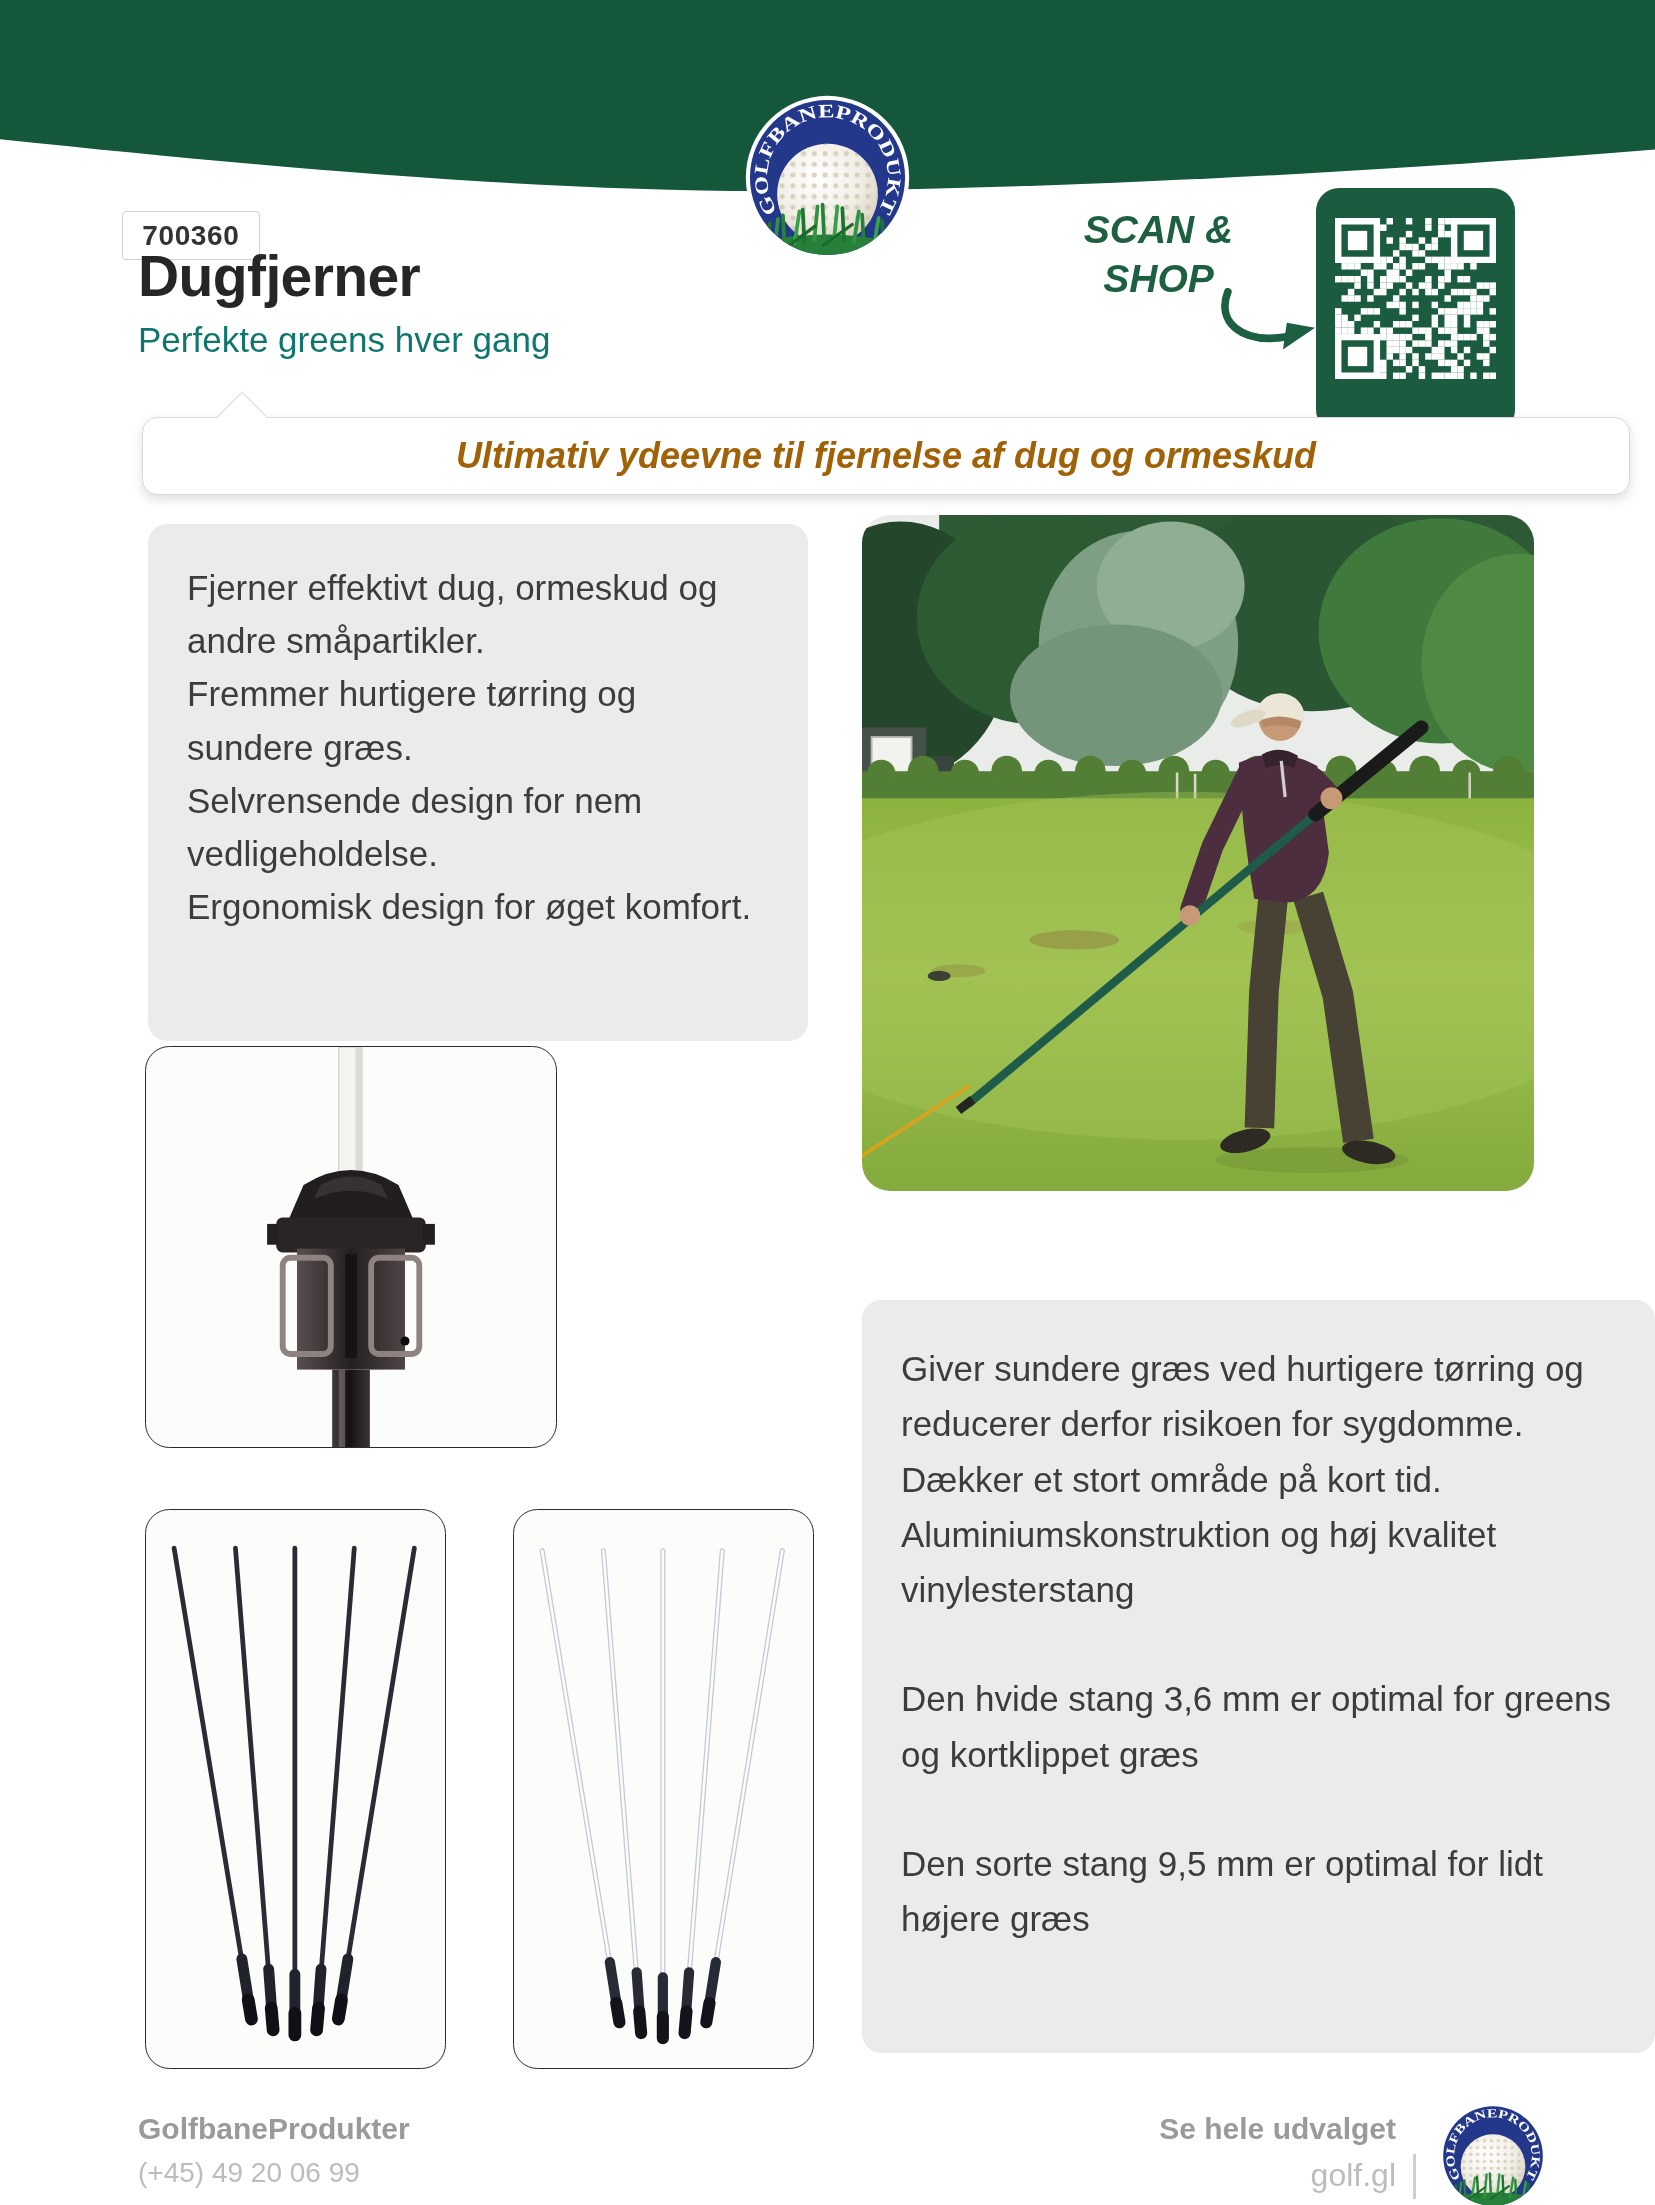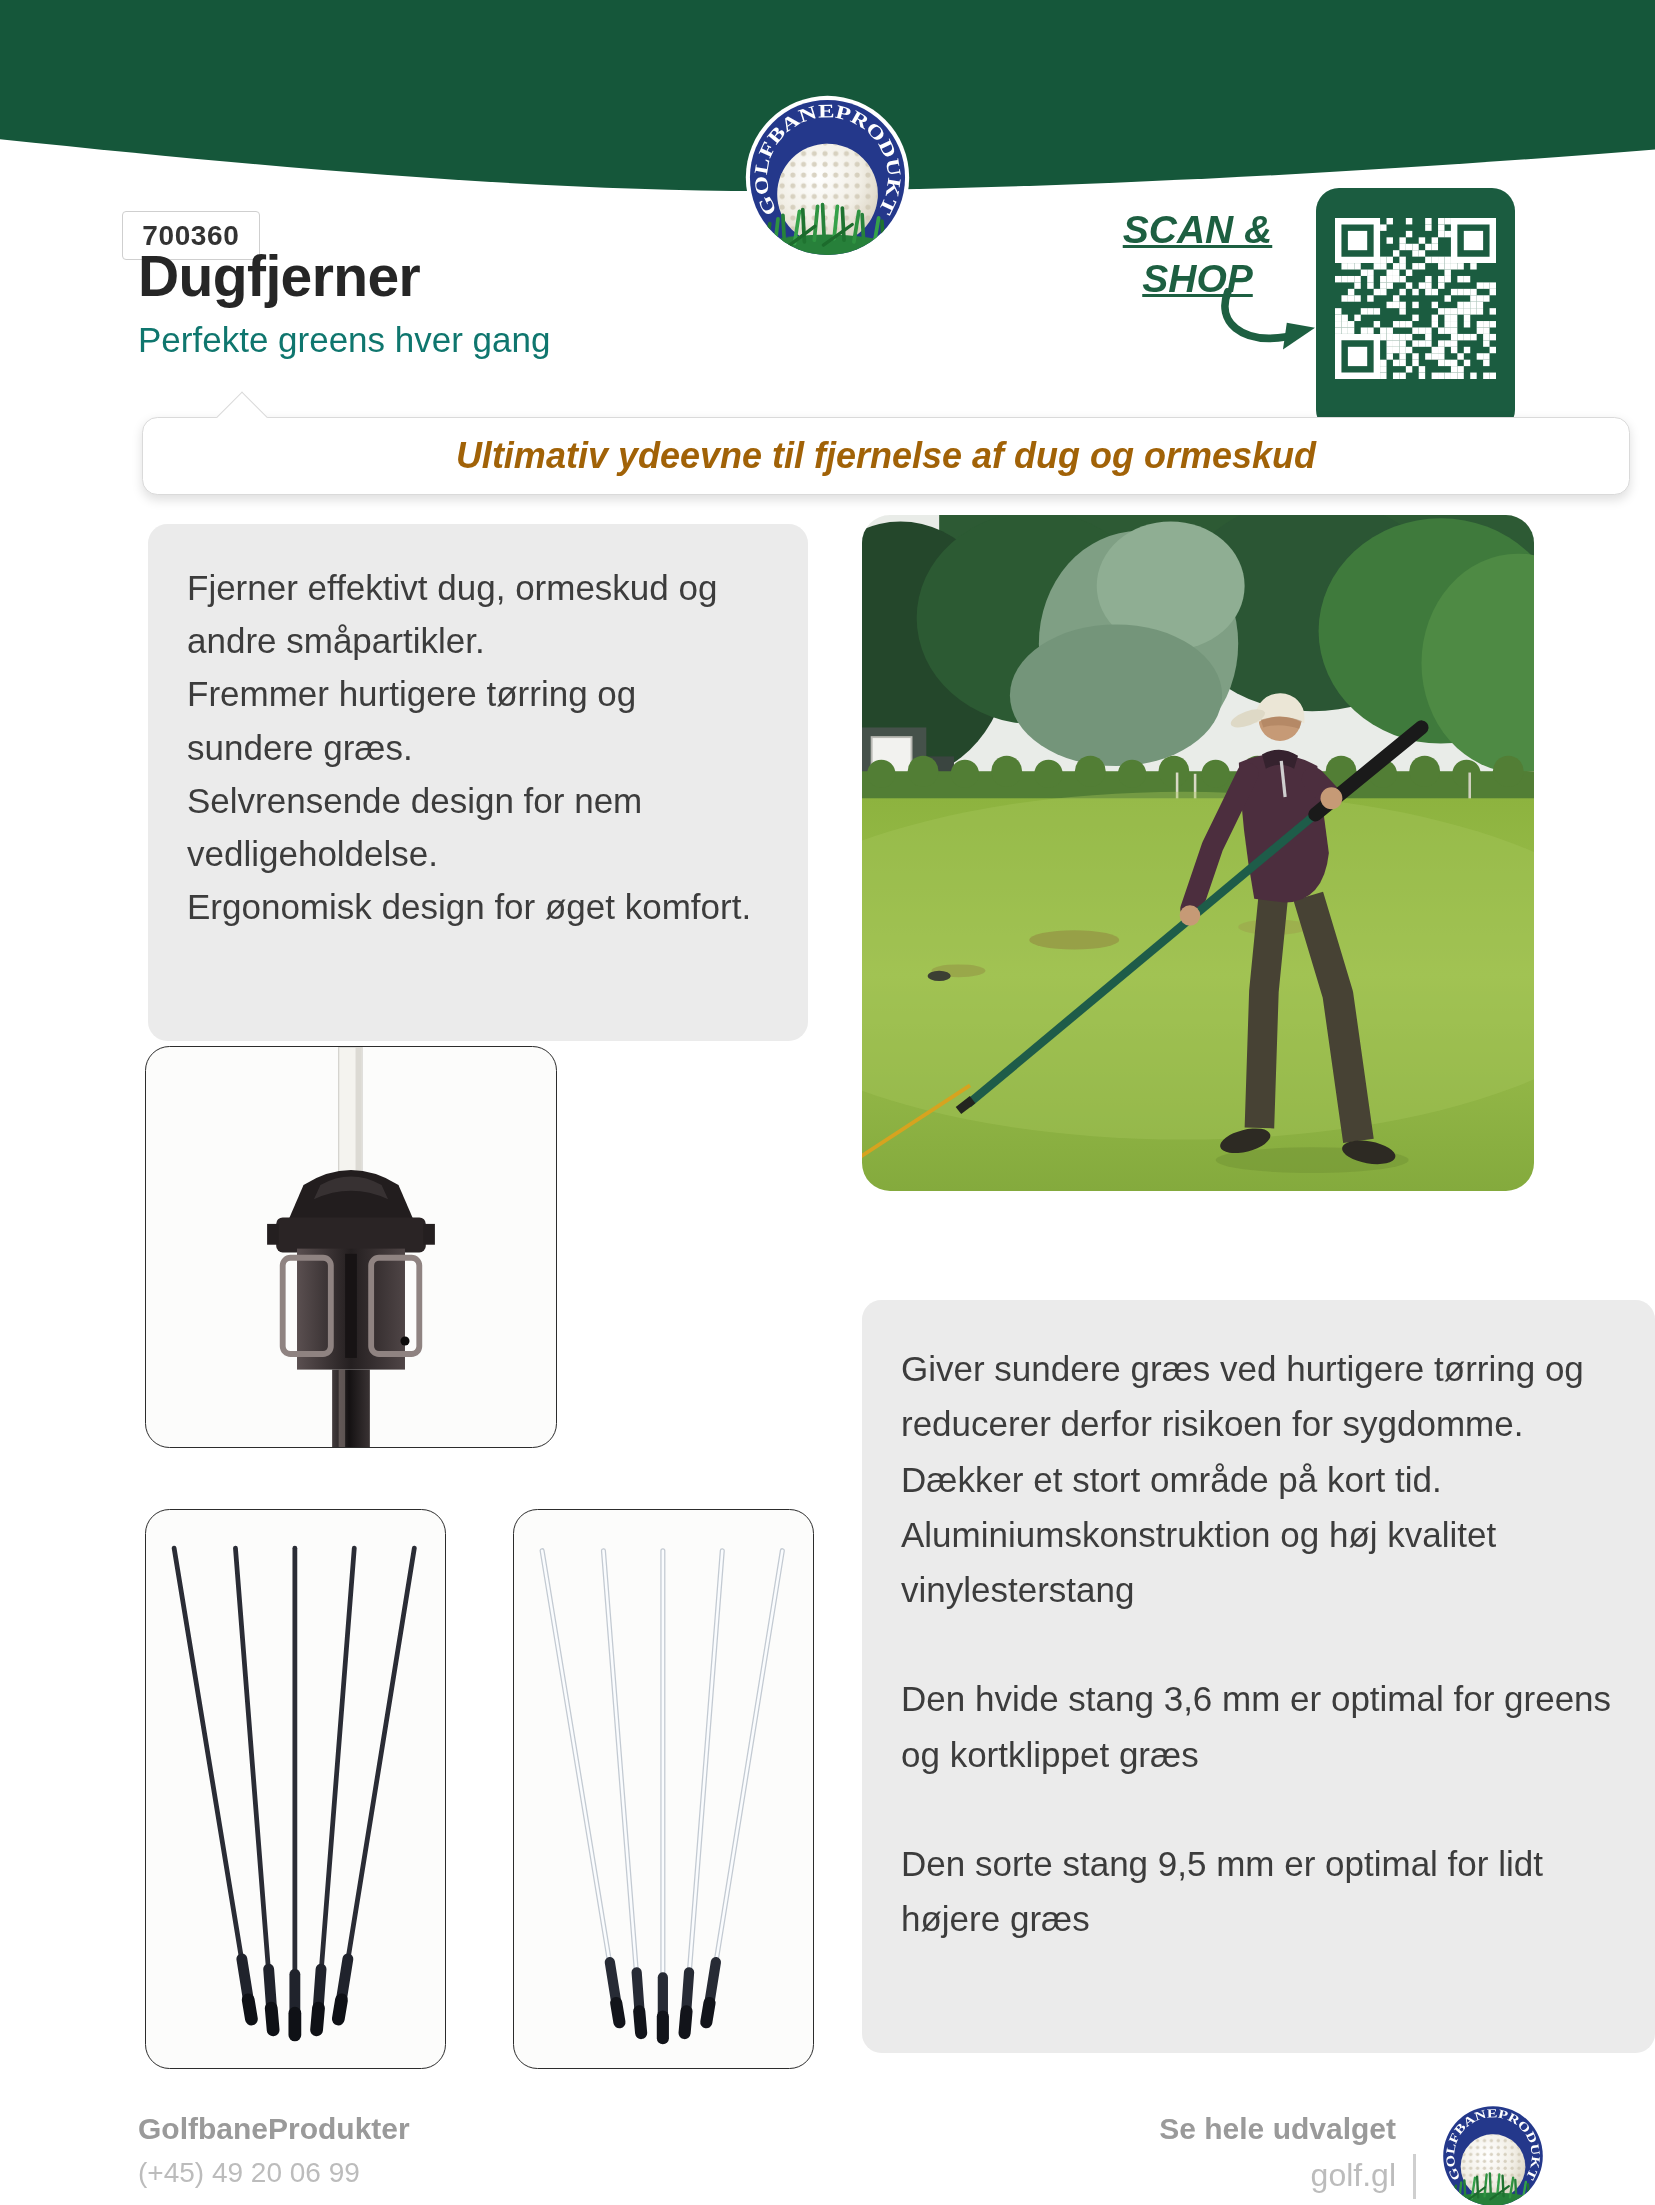--- a/index.html
+++ b/index.html
@@ -11,22 +11,22 @@
   #header-band{left:0;top:0;width:1655px;height:219px;}
   #header-logo{left:745px;top:95px;width:165px;height:165px;}
 
   
   #product-code-badge{left:122px;top:172px;background:#fff;border:1.9px solid #cfcfcf;border-radius:4px;
       padding:7.7px 19.3px;font-size:28px;font-weight:600;color:#333;letter-spacing:0.6px;margin-top:39px;}
   #page-title{left:138px;top:243px;font-size:57px;font-weight:800;color:#262626;letter-spacing:-0.6px;}
   #page-subtitle{left:138px;top:320px;font-size:35px;font-weight:400;color:#0f766e;}
 
   
-  #scan-shop{left:1088px;top:205px;width:219px;text-align:center;color:#1d5f41;
-      font-size:39px;line-height:1.26;font-weight:800;font-style:italic;letter-spacing:0px;text-decoration:underline;}
+  #scan-shop{left:1049px;top:205px;width:219px;text-align:center;color:#1d5f41;
+      font-size:39px;line-height:1.26;font-weight:800;font-style:italic;letter-spacing:0px;}
   #scan-arrow{left:1215px;top:288px;width:109px;height:77px;}
   #qr-card{left:1316px;top:188px;width:199px;height:245px;background:#1b5c40;border-radius:23px;}
   #qr-svg{position:absolute;left:19.3px;top:30px;width:161px;height:161px;}
 
   
   #banner-bubble{left:142px;top:417px;width:1486px;height:76px;background:#fff;border:1.9px solid #dadada;
       border-radius:15.4px;box-shadow:0 4.5px 10.3px rgba(0,0,0,.13);display:flex;align-items:center;justify-content:center;}
   #banner-tail{left:81px;top:-19.3px;width:35px;height:35px;background:#fff;border-left:1.9px solid #dadada;
       border-top:1.9px solid #dadada;transform:rotate(45deg);}
   #banner-text{font-size:36px;font-weight:800;font-style:italic;color:#a16207;white-space:nowrap;text-align:center;}

